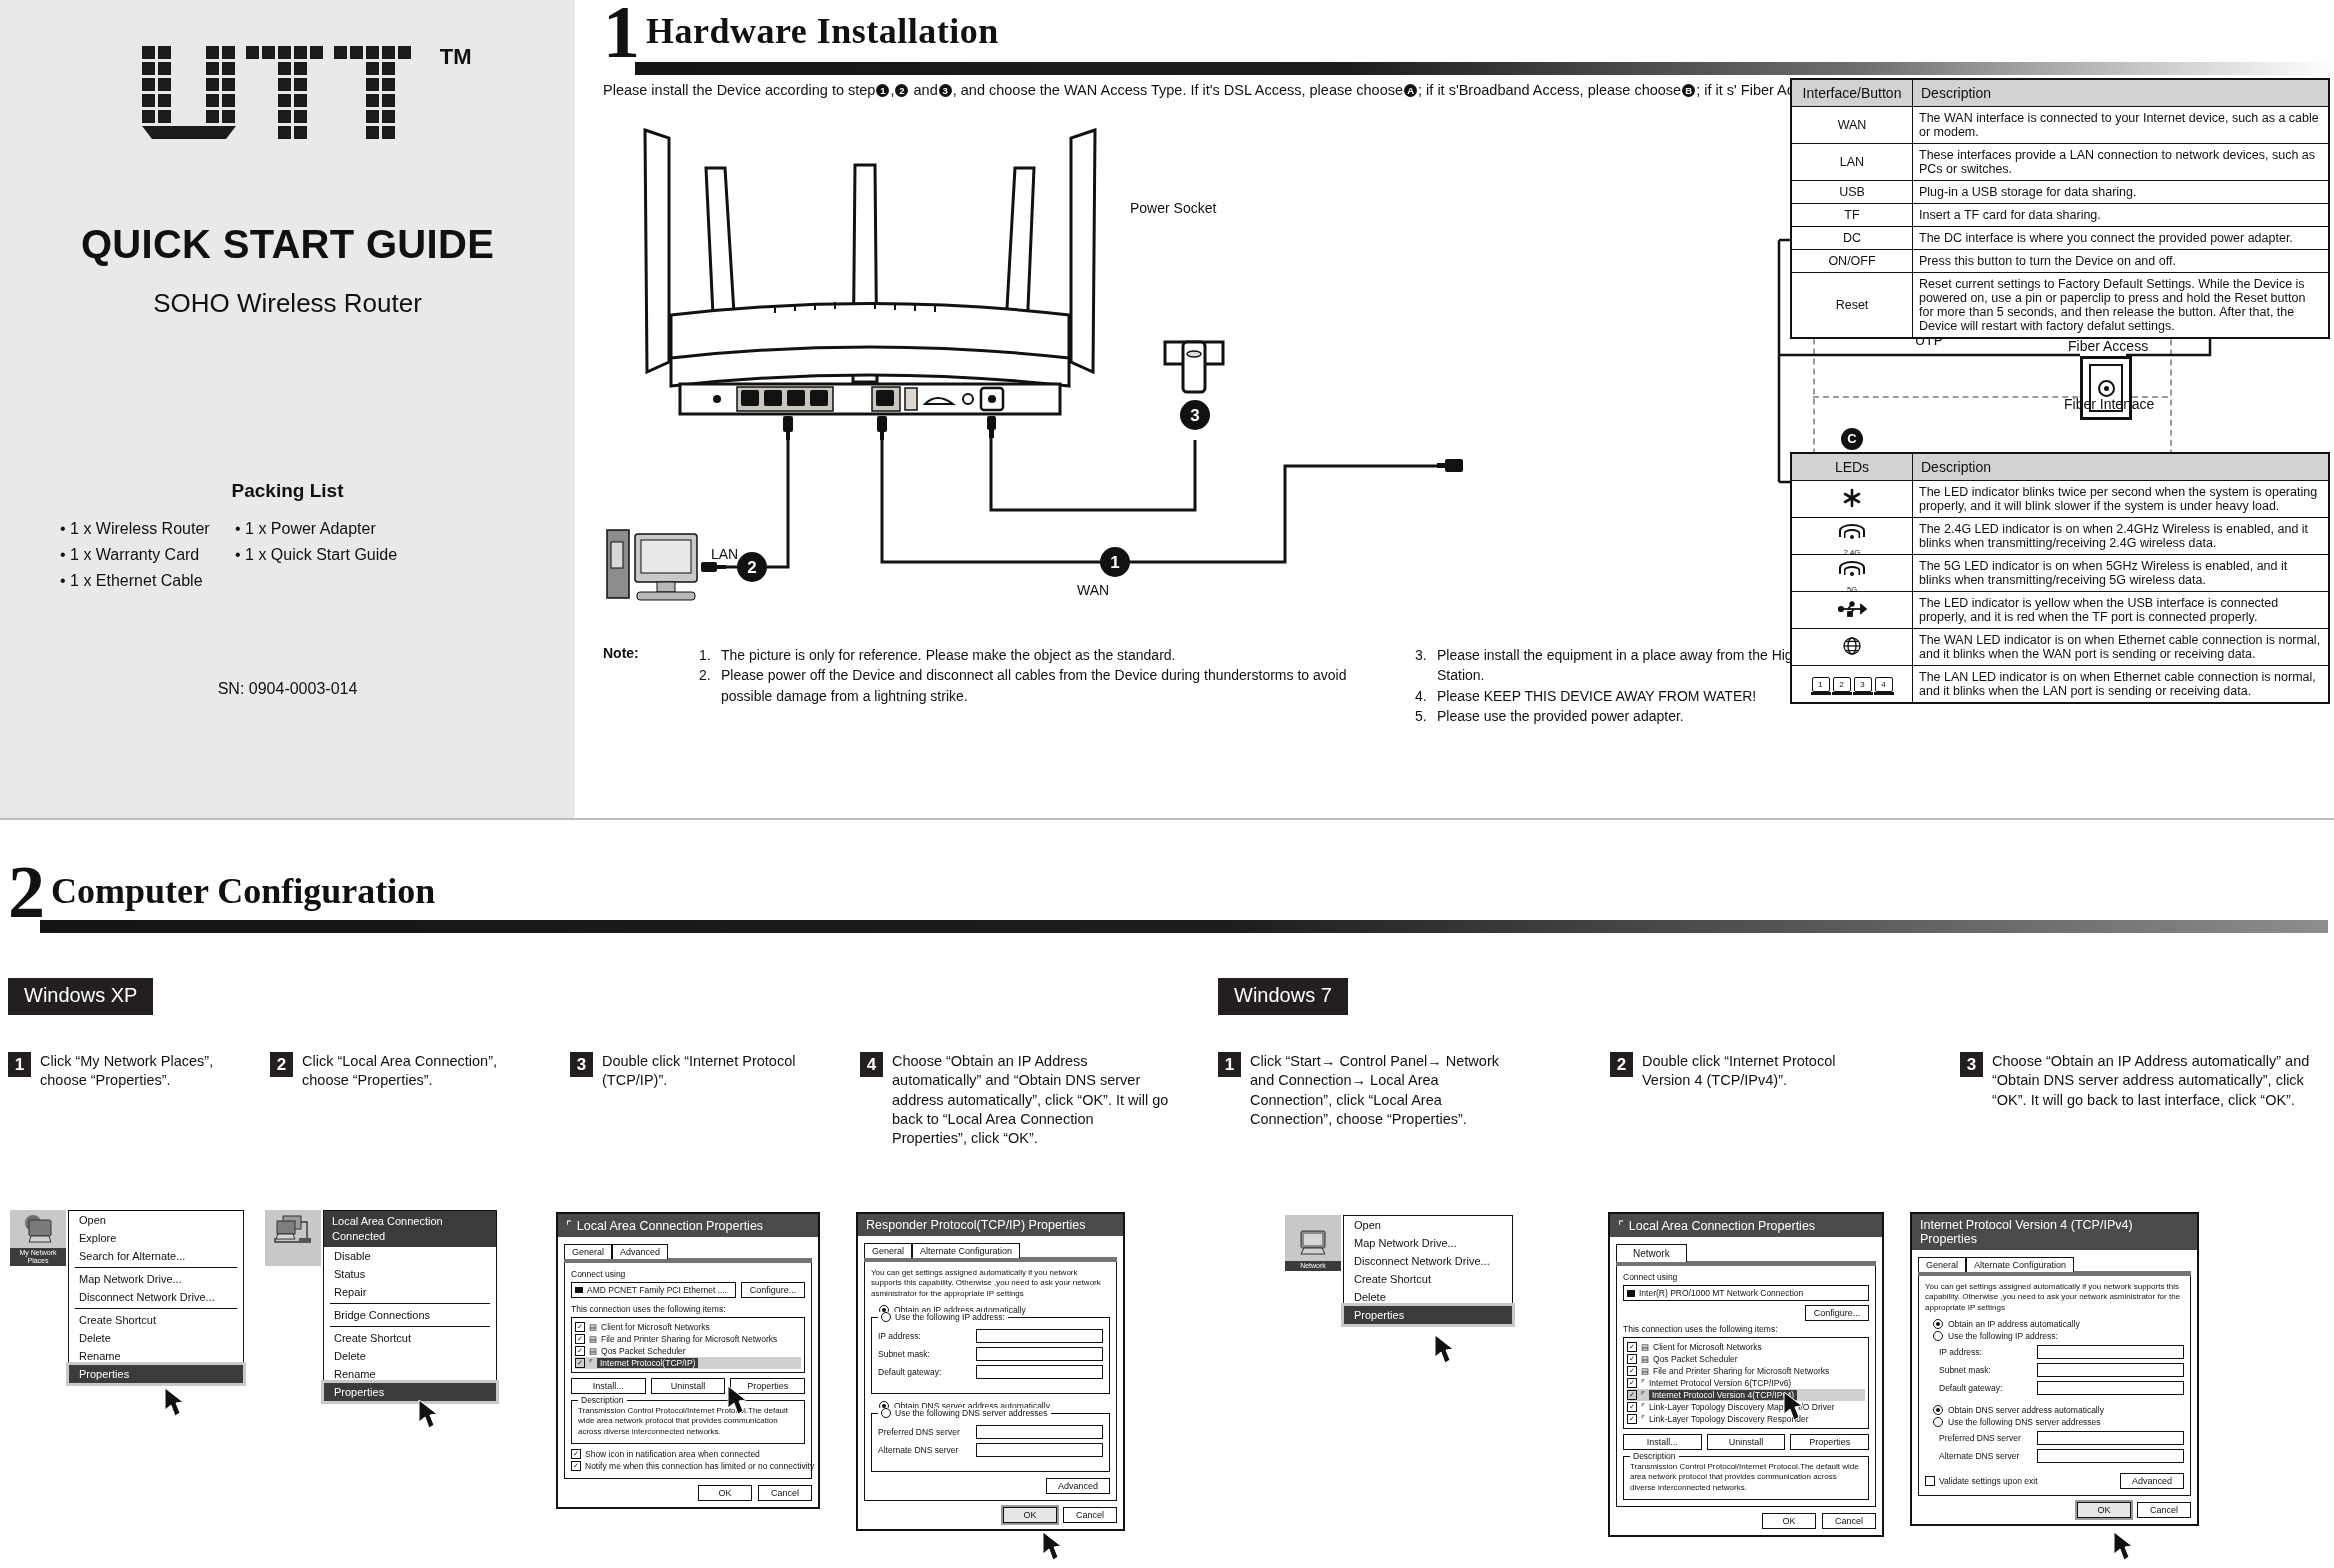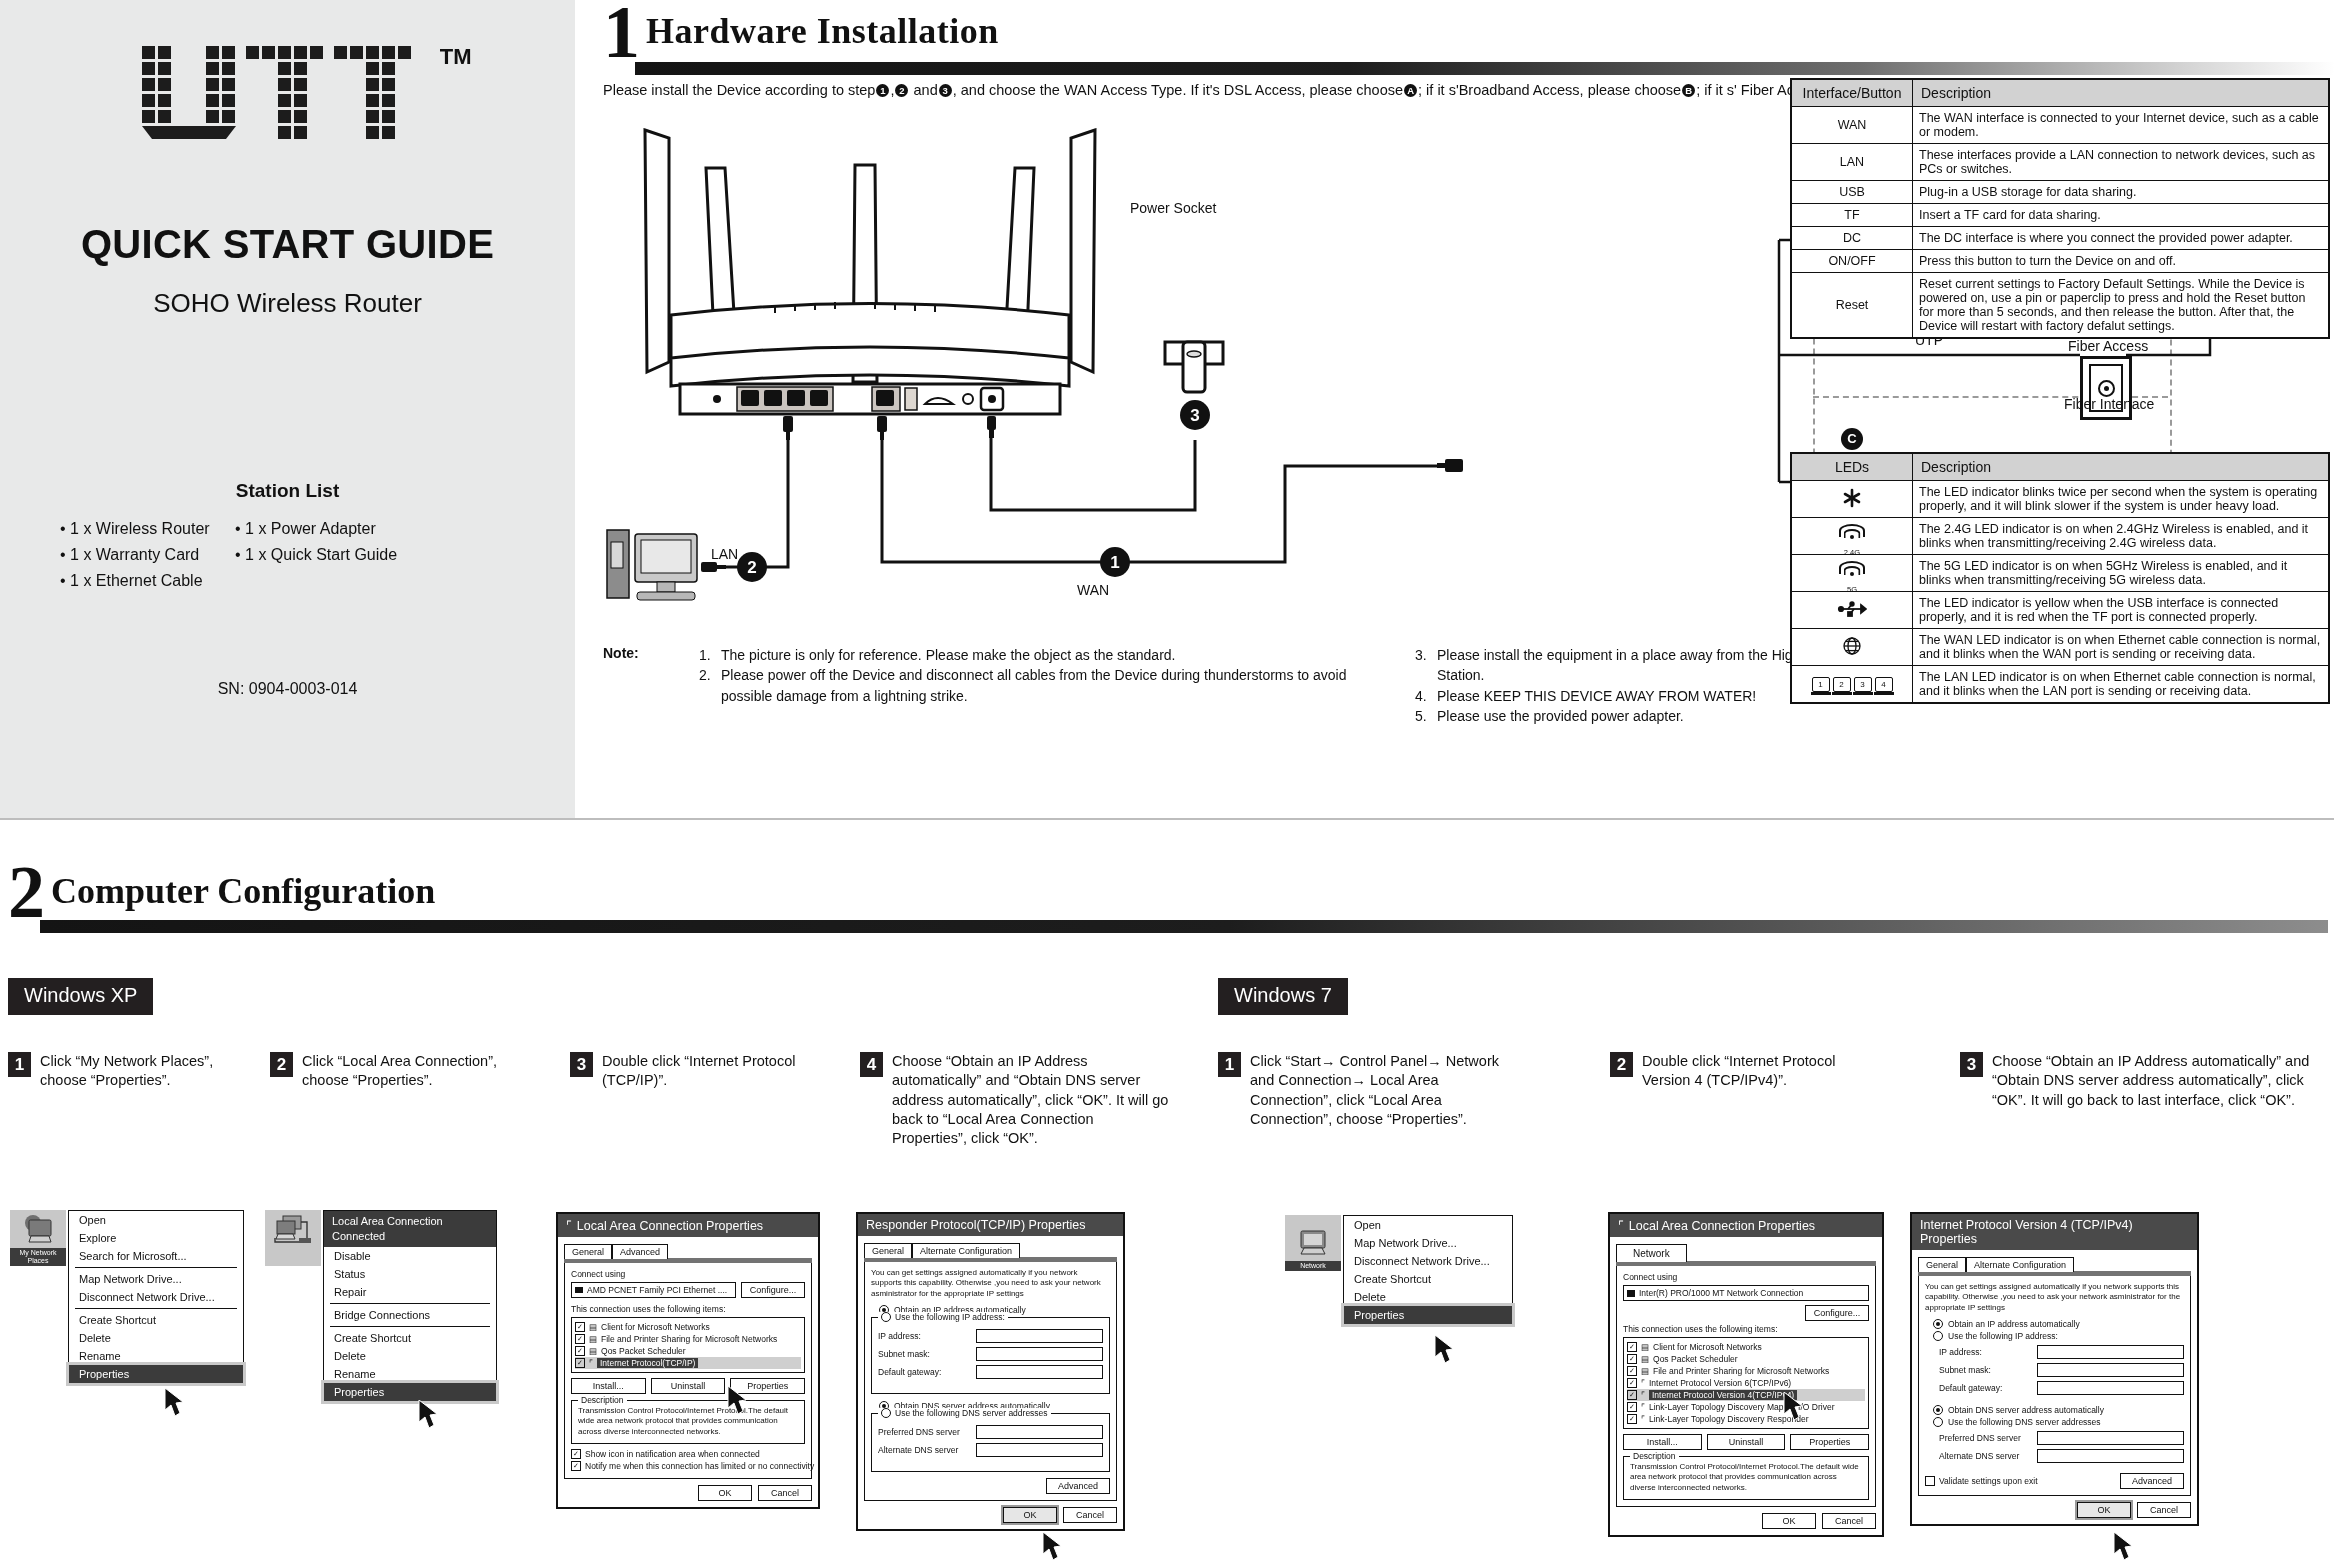--- a/index.html
+++ b/index.html
@@ -197,21 +197,21 @@
               <rect x="244" y="70" width="13" height="13"></rect>
             <rect x="228" y="86" width="13" height="13"></rect>
               <rect x="244" y="86" width="13" height="13"></rect>
           </g>
         </svg>
         <span class="tm">TM</span>
       </span>
     </div>
     <div class="cover-title">QUICK START GUIDE</div>
     <div class="cover-sub">SOHO Wireless Router</div>
-    <div class="packing-title">Station List</div>
+    <div class="packing-title">Packing List</div>
     <div class="packing-list">
       <div class="li">• 1 x Wireless Router</div>
       <div class="li">• 1 x Power Adapter</div>
       <div class="li">• 1 x Warranty Card</div>
       <div class="li">• 1 x Quick Start Guide</div>
       <div class="li">• 1 x Ethernet Cable</div>
       <div class="li"></div>
     </div>
     <div class="sn">SN: 0904-0003-014</div>
   </div>
@@ -578,21 +578,21 @@
         <svg width="42" height="34" viewBox="0 0 42 34">
           <circle cx="16" cy="9" r="8" fill="#6f6f6f"></circle>
           <rect x="12" y="6" width="22" height="16" rx="1.5" fill="#7a7a7a" stroke="#333"></rect>
           <polygon points="14,22 32,22 34,28 12,28" fill="#d0d0d0" stroke="#333"></polygon>
         </svg>
         <div class="iconcap">My Network Places</div>
       </div>
       <div class="ctxmenu" style="width:174px;margin-left:2px;">
         <div class="it">Open</div>
         <div class="it">Explore</div>
-        <div class="it">Search for Microsoft...</div>
+        <div class="it">Search for Alternate...</div>
         <div class="sep"></div>
         <div class="it">Map Network Drive...</div>
         <div class="it">Disconnect Network Drive...</div>
         <div class="sep"></div>
         <div class="it">Create Shortcut</div>
         <div class="it">Delete</div>
         <div class="it">Rename</div>
         <div class="it sel">Properties</div>
       </div>
     </div>

